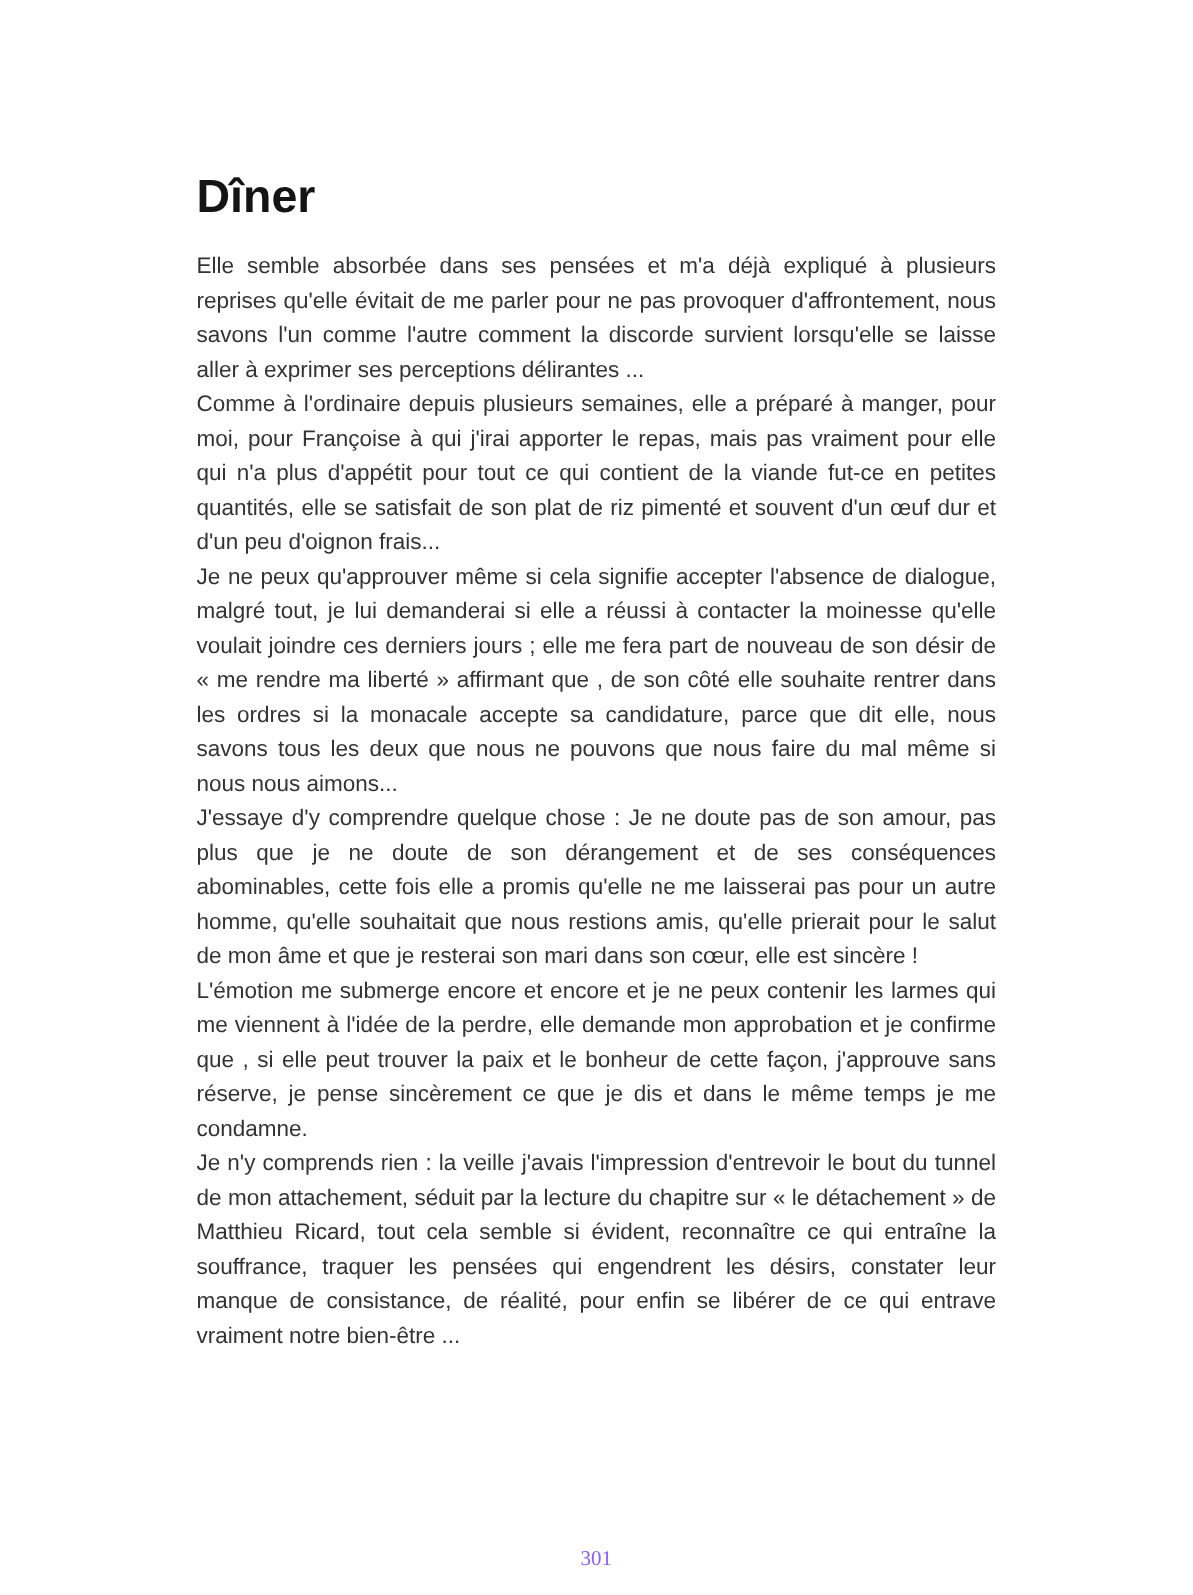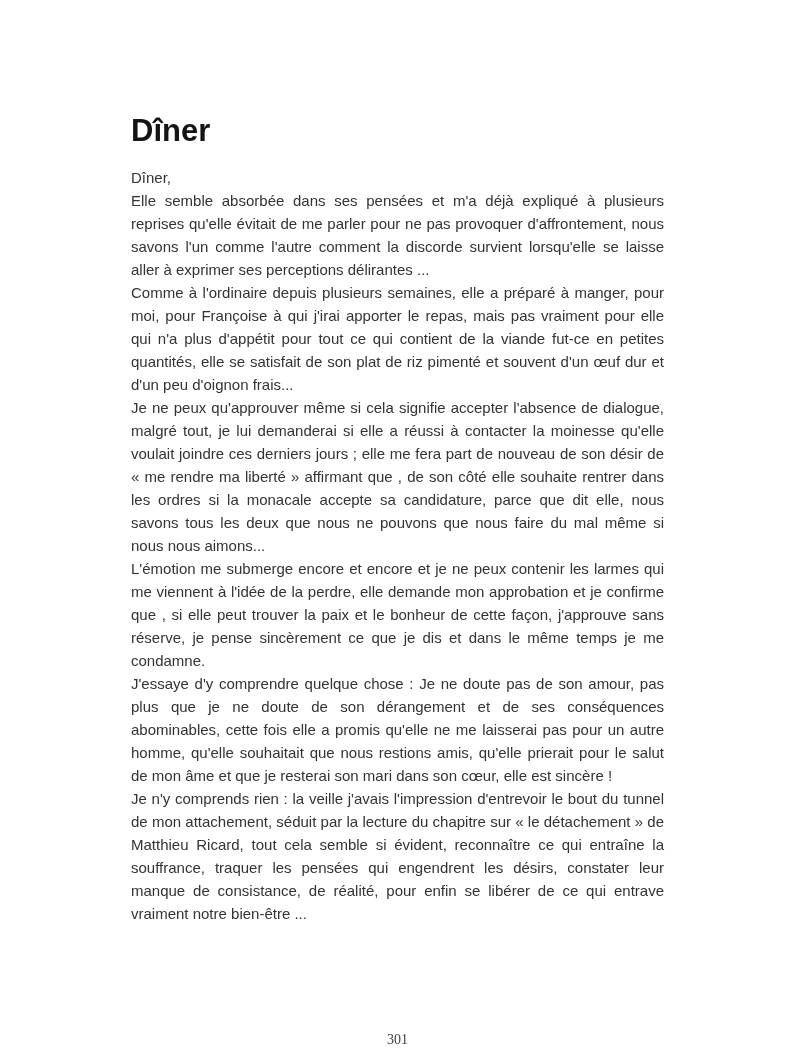--- a/index.html
+++ b/index.html
@@ -37,33 +37,32 @@
     text-align: justify;
   }
   .page-number {
     position: absolute;
     left: 0;
     right: 0;
     bottom: 27px;
     text-align: center;
     font-family: "Liberation Serif", serif;
     font-size: 14px;
-    color: #404040;
+    color: #8b5cf6;
   }
 </style>
 </head>
 <body>
 
 <div class="page">
   <div class="content">
     <h1 class="title">Dîner</h1>
     <div class="body">
-      <p>Dîner,</p>
       <p>Elle semble absorbée dans ses pensées et m'a déjà expliqué à plusieurs reprises qu'elle évitait de me parler pour ne pas provoquer d'affrontement, nous savons l'un comme l'autre comment la discorde survient lorsqu'elle se laisse aller à exprimer ses perceptions délirantes ...</p>
       <p>Comme à l'ordinaire depuis plusieurs semaines, elle a préparé à manger, pour moi, pour Françoise à qui j'irai apporter le repas, mais pas vraiment pour elle qui n'a plus d'appétit pour tout ce qui contient de la viande fut-ce en petites quantités, elle se satisfait de son plat de riz pimenté et souvent d'un œuf dur et d'un peu d'oignon frais...</p>
       <p>Je ne peux qu'approuver même si cela signifie accepter l'absence de dialogue, malgré tout, je lui demanderai si elle a réussi à contacter la moinesse qu'elle voulait joindre ces derniers jours ; elle me fera part de nouveau de son désir de « me rendre ma liberté » affirmant que , de son côté elle souhaite rentrer dans les ordres si la monacale accepte sa candidature, parce que dit elle, nous savons tous les deux que nous ne pouvons que nous faire du mal même si nous nous aimons...</p>
+      <p>J'essaye d'y comprendre quelque chose : Je ne doute pas de son amour, pas plus que je ne doute de son dérangement et de ses conséquences abominables, cette fois elle a promis qu'elle ne me laisserai pas pour un autre homme, qu'elle souhaitait que nous restions amis, qu'elle prierait pour le salut de mon âme et que je resterai son mari dans son cœur, elle est sincère !</p>
       <p>L'émotion me submerge encore et encore et je ne peux contenir les larmes qui me viennent à l'idée de la perdre, elle demande mon approbation et je confirme que , si elle peut trouver la paix et le bonheur de cette façon, j'approuve sans réserve, je pense sincèrement ce que je dis et dans le même temps je me condamne.</p>
-      <p>J'essaye d'y comprendre quelque chose : Je ne doute pas de son amour, pas plus que je ne doute de son dérangement et de ses conséquences abominables, cette fois elle a promis qu'elle ne me laisserai pas pour un autre homme, qu'elle souhaitait que nous restions amis, qu'elle prierait pour le salut de mon âme et que je resterai son mari dans son cœur, elle est sincère !</p>
       <p>Je n'y comprends rien : la veille j'avais l'impression d'entrevoir le bout du tunnel de mon attachement, séduit par la lecture du chapitre sur « le détachement » de Matthieu Ricard, tout cela semble si évident, reconnaître ce qui entraîne la souffrance, traquer les pensées qui engendrent les désirs, constater leur manque de consistance, de réalité, pour enfin se libérer de ce qui entrave vraiment notre bien-être ...</p>
     </div>
   </div>
   <div class="page-number">301</div>
 </div>
 
 </body></html>

